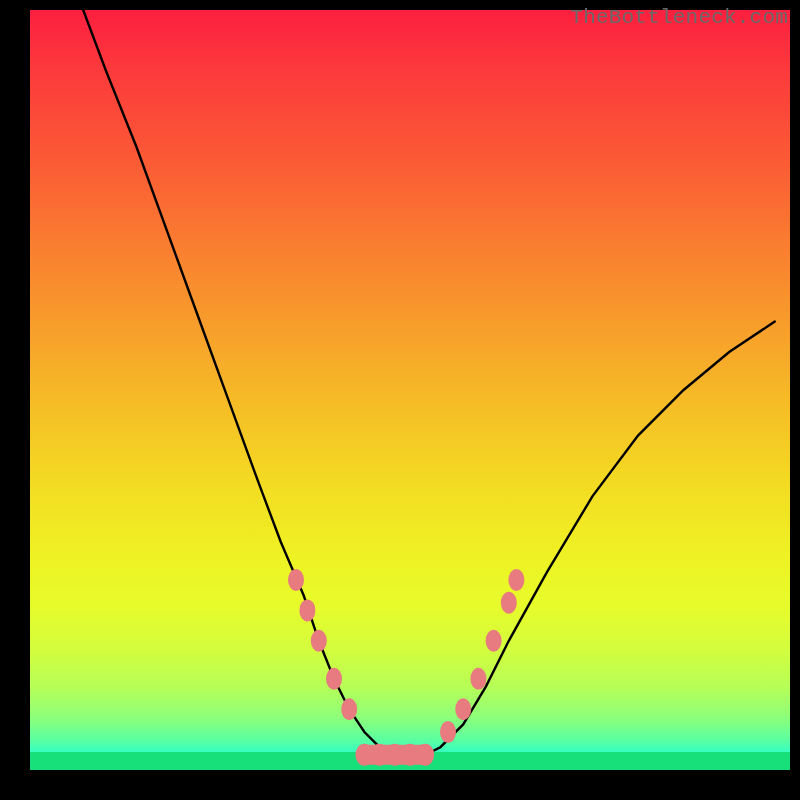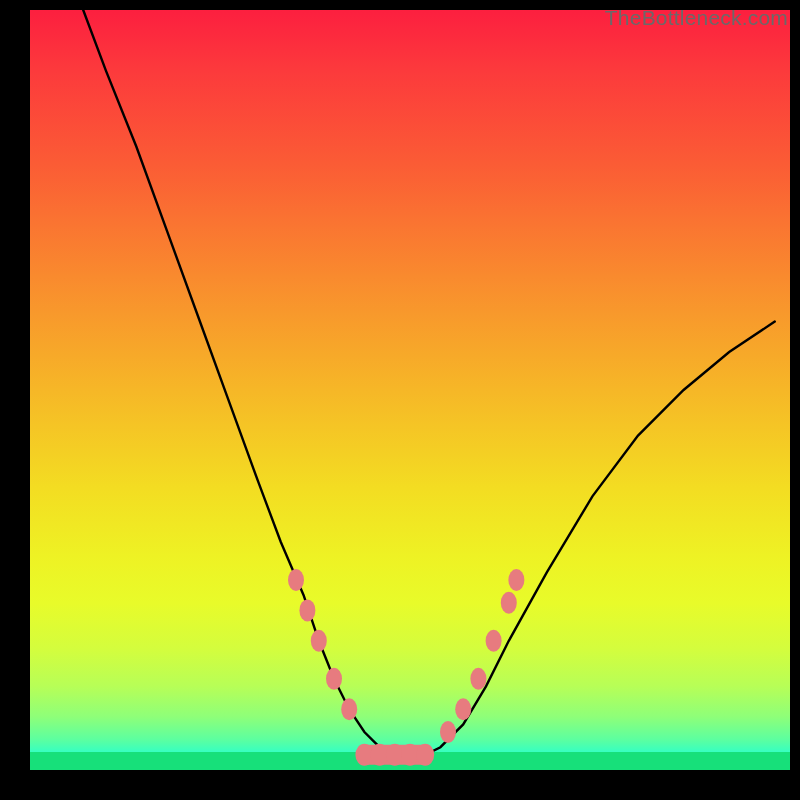--- a/index.html
+++ b/index.html
@@ -9,20 +9,21 @@
     height: 800px;
     overflow: hidden;
     background: #000;
     font-family: Arial, Helvetica, sans-serif;
   }
   .stage {
     position: relative;
     width: 800px;
     height: 800px;
     background: #000;
+    font-family: Liberation Mono, monospace;
   }
   .plot {
     position: absolute;
     left: 30px;
     top: 10px;
     width: 760px;
     height: 760px;
     
     background: linear-gradient(to bottom,
       #fc1f3f 0%,

